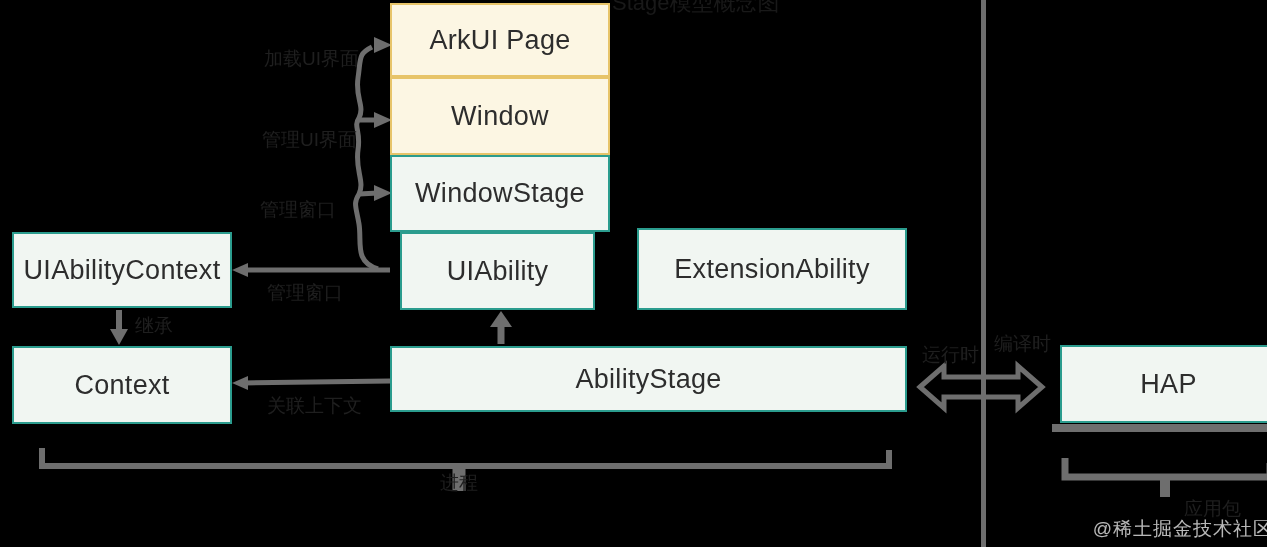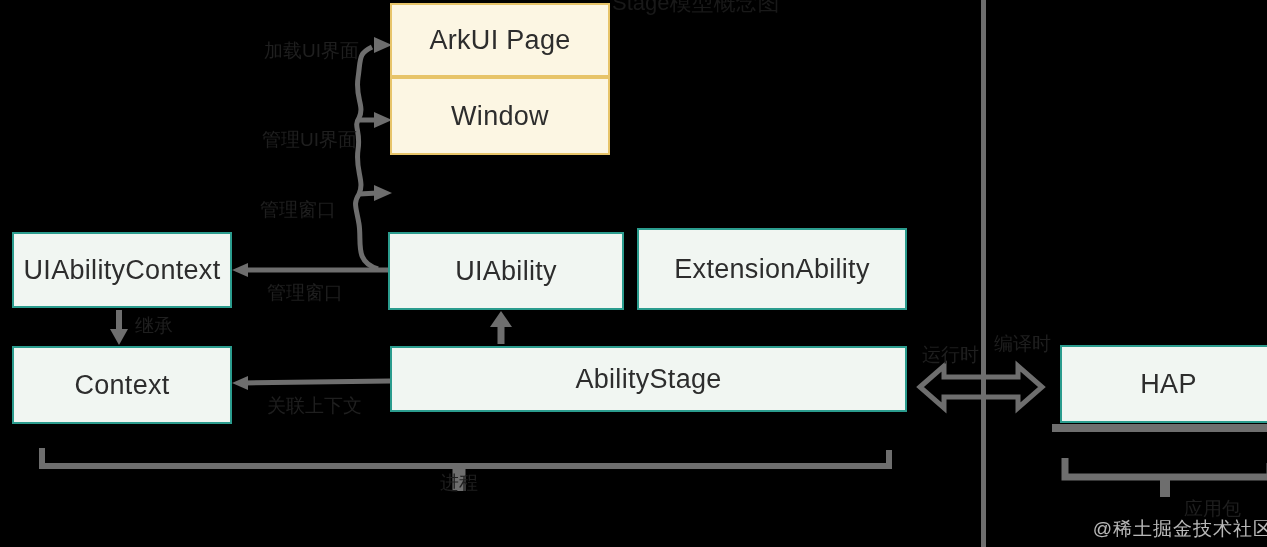--- a/index.html
+++ b/index.html
@@ -52,38 +52,41 @@
 
     <rect x="1040" y="424" width="227" height="8" fill="#6e6e6e"></rect>
 
     <path d="M30,448 L30,466 L877,466 L877,450" stroke="#6e6e6e" stroke-width="6"></path>
     <path d="M447,466 L447,491" stroke="#6e6e6e" stroke-width="13"></path>
 
     <path d="M1053,458 L1053,477 L1258,477 L1258,463" stroke="#6e6e6e" stroke-width="7"></path>
     <path d="M1153,477 L1153,497" stroke="#6e6e6e" stroke-width="10"></path>
   </svg>
 
-  <div class="dimlabel" style="left:252px;top:38px">加载UI界面</div>
+  <div class="dimlabel" style="left:252px;top:46px">加载UI界面</div>
   <div class="dimlabel" style="left:250px;top:127px">管理UI界面</div>
   <div class="dimlabel" style="left:248px;top:197px">管理窗口</div>
   <div class="dimlabel" style="left:255px;top:280px">管理窗口</div>
   <div class="dimlabel" style="left:123px;top:313px">继承</div>
   <div class="dimlabel" style="left:255px;top:393px">关联上下文</div>
   <div class="dimlabel" style="left:910px;top:342px">运行时</div>
   <div class="dimlabel" style="left:982px;top:331px">编译时</div>
   <div class="dimlabel" style="left:428px;top:470px">进程</div>
   <div class="dimlabel" style="left:1172px;top:496px">应用包</div>
 
   <div class="node warm" style="left:378px;top:3px;width:220px;height:74px">
     <span>ArkUI Page</span>
   </div>
   <div class="node warm" style="left:378px;top:77px;width:220px;height:78px">
     <span>Window</span>
   </div>
-  <div class="node mint" style="left:376px;top:232px;width:236px;height:78px">
+  <div class="node mint" style="left:378px;top:155px;width:220px;height:77px">
+    <span>WindowStage</span>
+  </div>
+  <div class="node mint" style="left:388px;top:232px;width:195px;height:78px">
     <span>UIAbility</span>
   </div>
   <div class="node mint" style="left:625px;top:228px;width:270px;height:82px">
     <span>ExtensionAbility</span>
   </div>
   <div class="node mint" style="left:0px;top:232px;width:220px;height:76px">
     <span>UIAbilityContext</span>
   </div>
   <div class="node mint" style="left:0px;top:346px;width:220px;height:78px">
     <span>Context</span>

